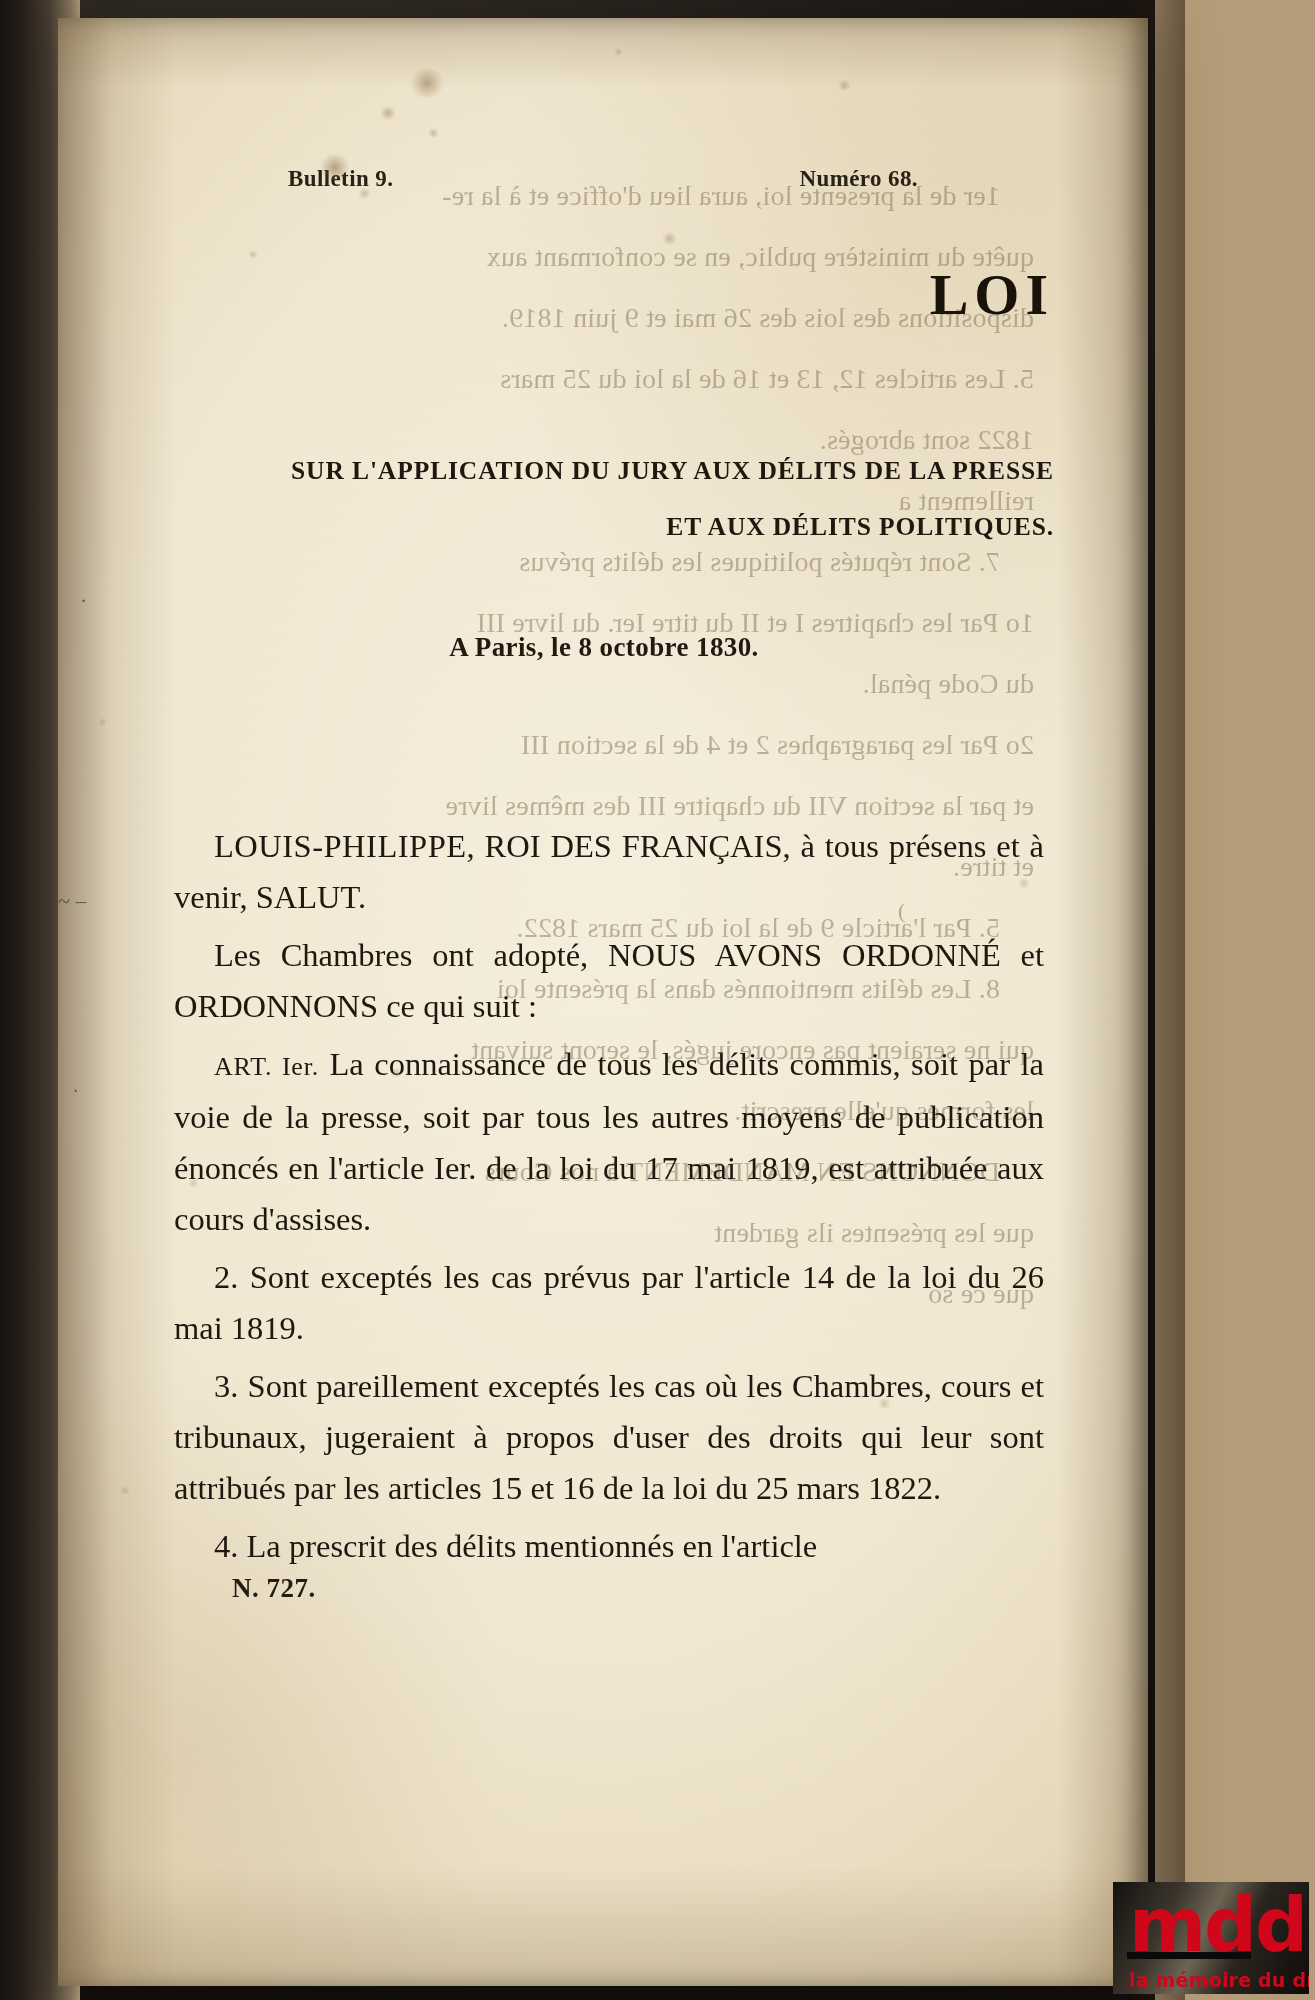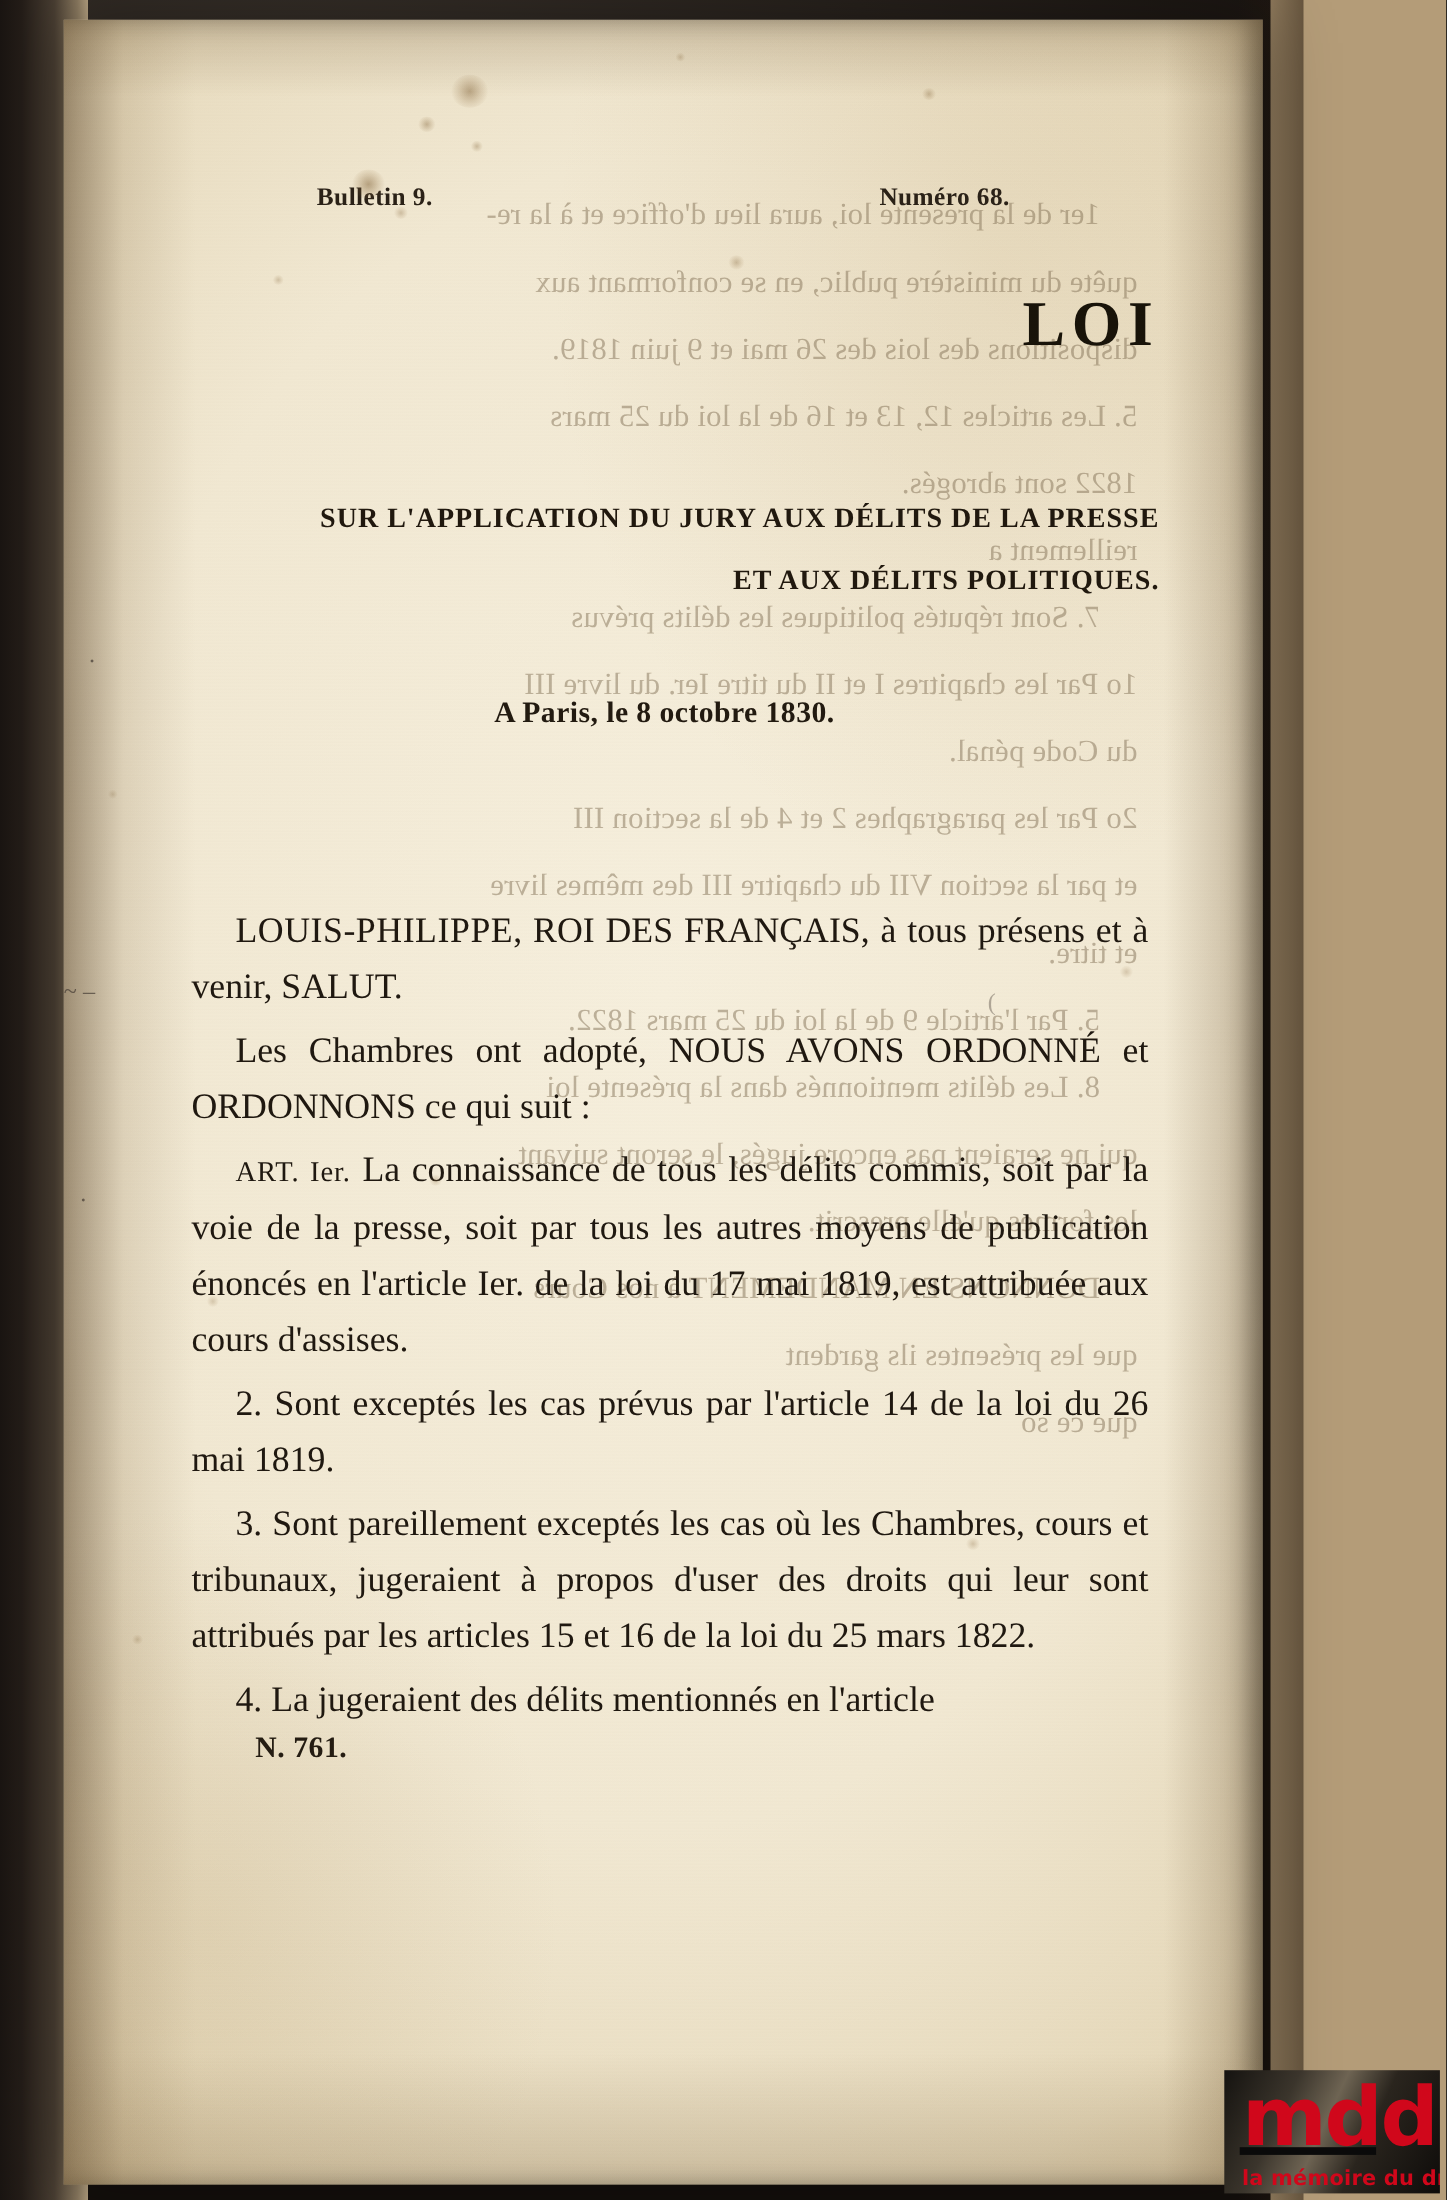--- a/index.html
+++ b/index.html
@@ -365,26 +365,26 @@
           <span>Sont exceptés les cas prévus par l'article 14 de la loi du 26 mai 1819.</span>
         </p>
 
         <p class="lead">
           <span>3.</span>
           <span>Sont pareillement exceptés les cas où les Chambres, cours et tribunaux, jugeraient à propos d'user des droits qui leur sont attribués par les articles 15 et 16 de la loi du 25 mars 1822.</span>
         </p>
 
         <p class="lead">
           <span>4.</span>
-          <span>La jugeraient des délits mentionnés en l'article</span>
+          <span>La prescrit des délits mentionnés en l'article</span>
         </p>
 
       </div>
 
-      <div class="signature">N. 761.</div>
+      <div class="signature">N. 727.</div>
 
     </div>
 
     <div class="foxing">
       <div class="spot" style="left:352px; top:50px;  width:34px; height:30px; opacity:.85;"></div>
       <div class="spot" style="left:322px; top:88px;  width:16px; height:14px; opacity:.7;"></div>
       <div class="spot" style="left:370px; top:110px; width:11px; height:10px; opacity:.6;"></div>
       <div class="spot" style="left:262px; top:136px; width:30px; height:27px; opacity:.9;"></div>
       <div class="spot" style="left:300px; top:170px; width:13px; height:11px; opacity:.55;"></div>
       <div class="spot" style="left:780px; top:62px;  width:13px; height:11px; opacity:.6;"></div>

